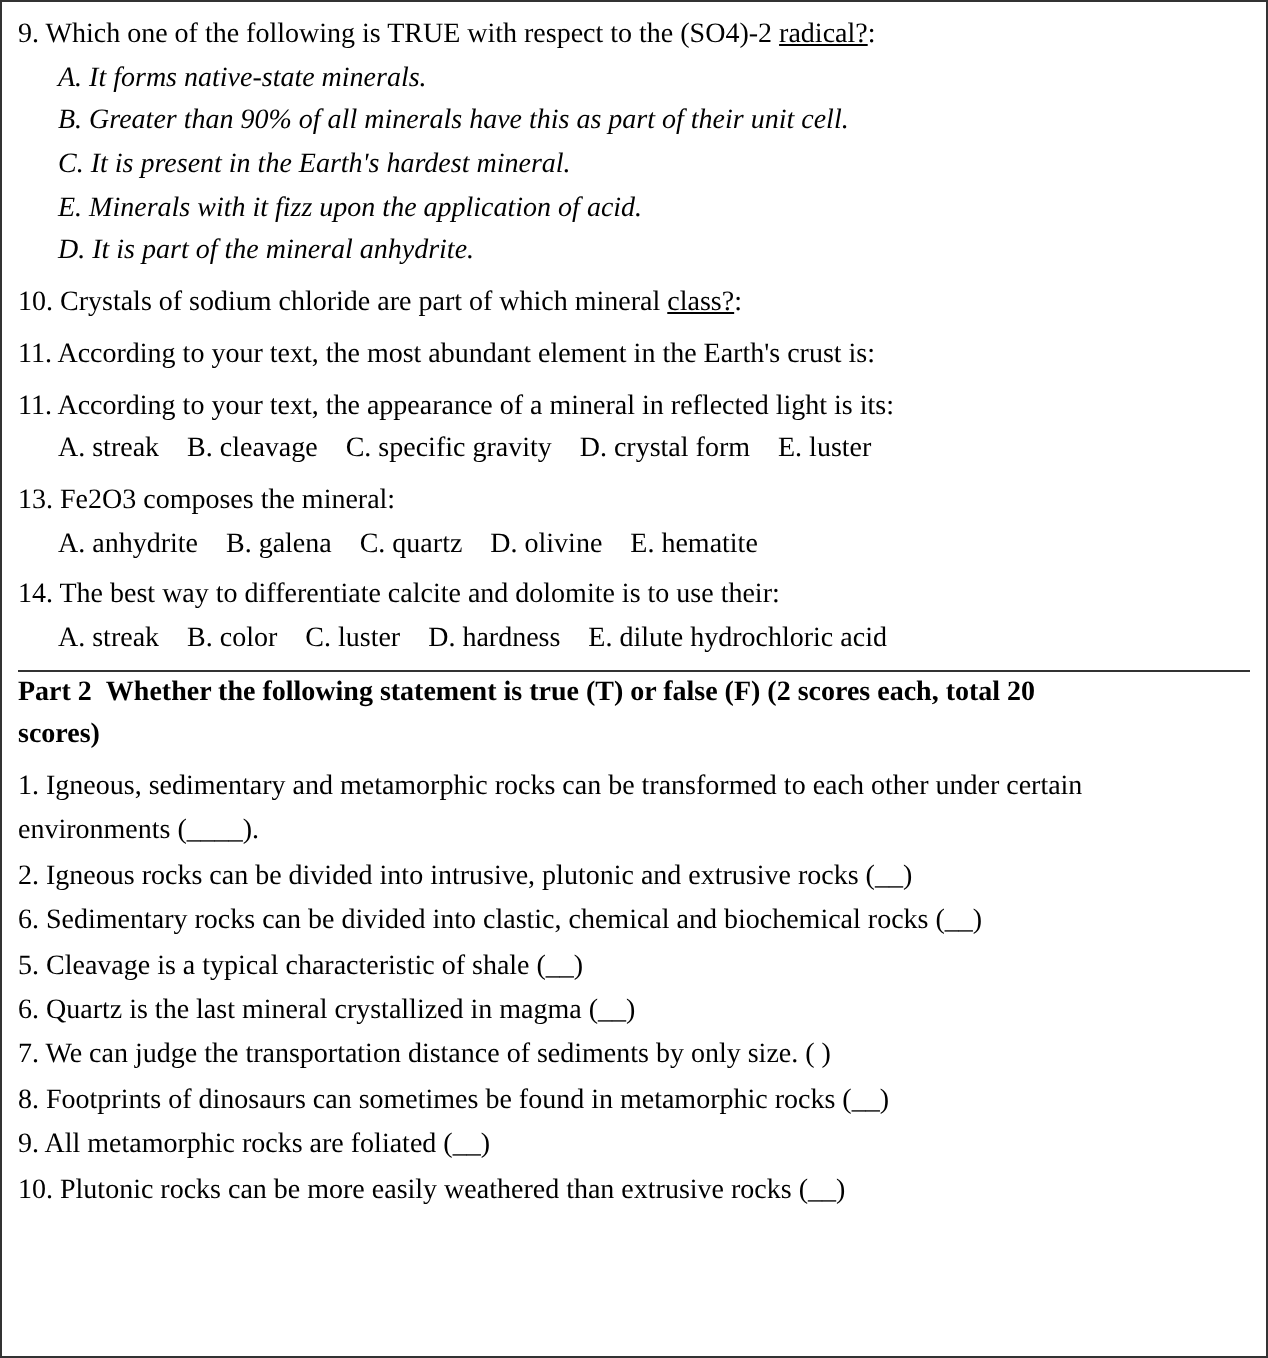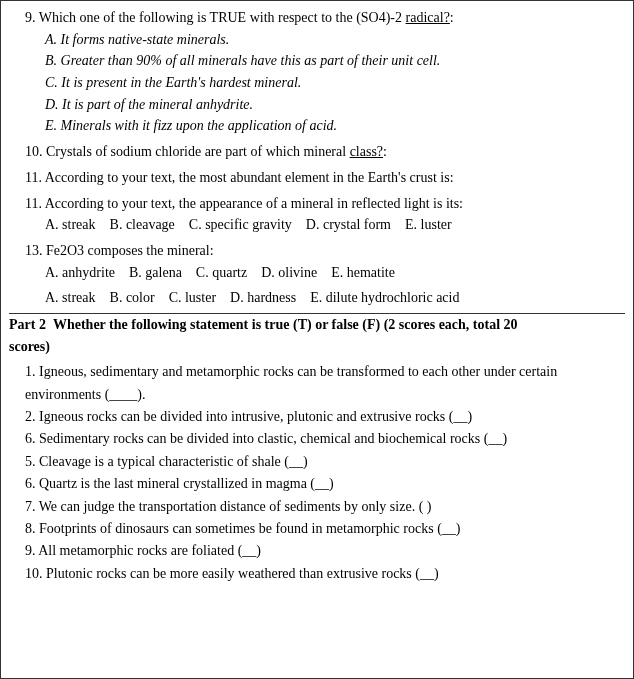--- a/index.html
+++ b/index.html
@@ -17,21 +17,20 @@
     }
     .container {
       border: 1px solid #333;
       padding: 6px 8px;
       width: 634px;
       min-height: 679px;
     }
     .question-block {
       margin-bottom: 4px;
       line-height: 1.55;
-      margin-left: 16px;
     }
     .question-text {
       display: block;
     }
     .options-line {
       display: block;
       padding-left: 20px;
       font-style: italic;
     }
     .options-inline {
@@ -59,22 +58,22 @@
 
 <div class="container">
 
   <div class="question-block">
     <span class="question-text">
       <span>9. </span>Which one of the following is TRUE with respect to the (SO4)-2 <span class="underline">radical?</span>:
     </span>
     <span class="options-line">A. It forms native-state minerals.</span>
     <span class="options-line">B. Greater than 90% of all minerals have this as part of their unit cell.</span>
     <span class="options-line">C. It is present in the Earth's hardest mineral.</span>
+    <span class="options-line">E. Minerals with it fizz upon the application of acid.</span>
     <span class="options-line">D. It is part of the mineral anhydrite.</span>
-    <span class="options-line">E. Minerals with it fizz upon the application of acid.</span>
   </div>
 
   <div class="question-block">
     <span class="question-text">
       10. Crystals of sodium chloride are part of which mineral <span class="underline">class?</span>:
     </span>
   </div>
 
   <div class="question-block">
     <span class="question-text">
@@ -90,20 +89,23 @@
   </div>
 
   <div class="question-block">
     <span class="question-text">
       13. Fe2O3 composes the mineral:
     </span>
     <span class="options-inline">A. anhydrite &nbsp;&nbsp; B. galena &nbsp;&nbsp; C. quartz &nbsp;&nbsp; D. olivine &nbsp;&nbsp; E. hematite</span>
   </div>
 
   <div class="question-block">
+    <span class="question-text">
+      14. The best way to differentiate calcite and dolomite is to use their:
+    </span>
     <span class="options-inline">A. streak &nbsp;&nbsp; B. color &nbsp;&nbsp; C. luster &nbsp;&nbsp; D. hardness &nbsp;&nbsp; E. dilute hydrochloric acid</span>
   </div>
 
   <div class="part2-header">
     <span>Part 2 &nbsp;Whether the following statement is true (T) or false (F) (2 scores each, total 20</span><br>
     <span>scores)</span>
   </div>
 
   <div class="question-block">
     <span class="tf-item">1. Igneous, sedimentary and metamorphic rocks can be transformed to each other under certain</span>

